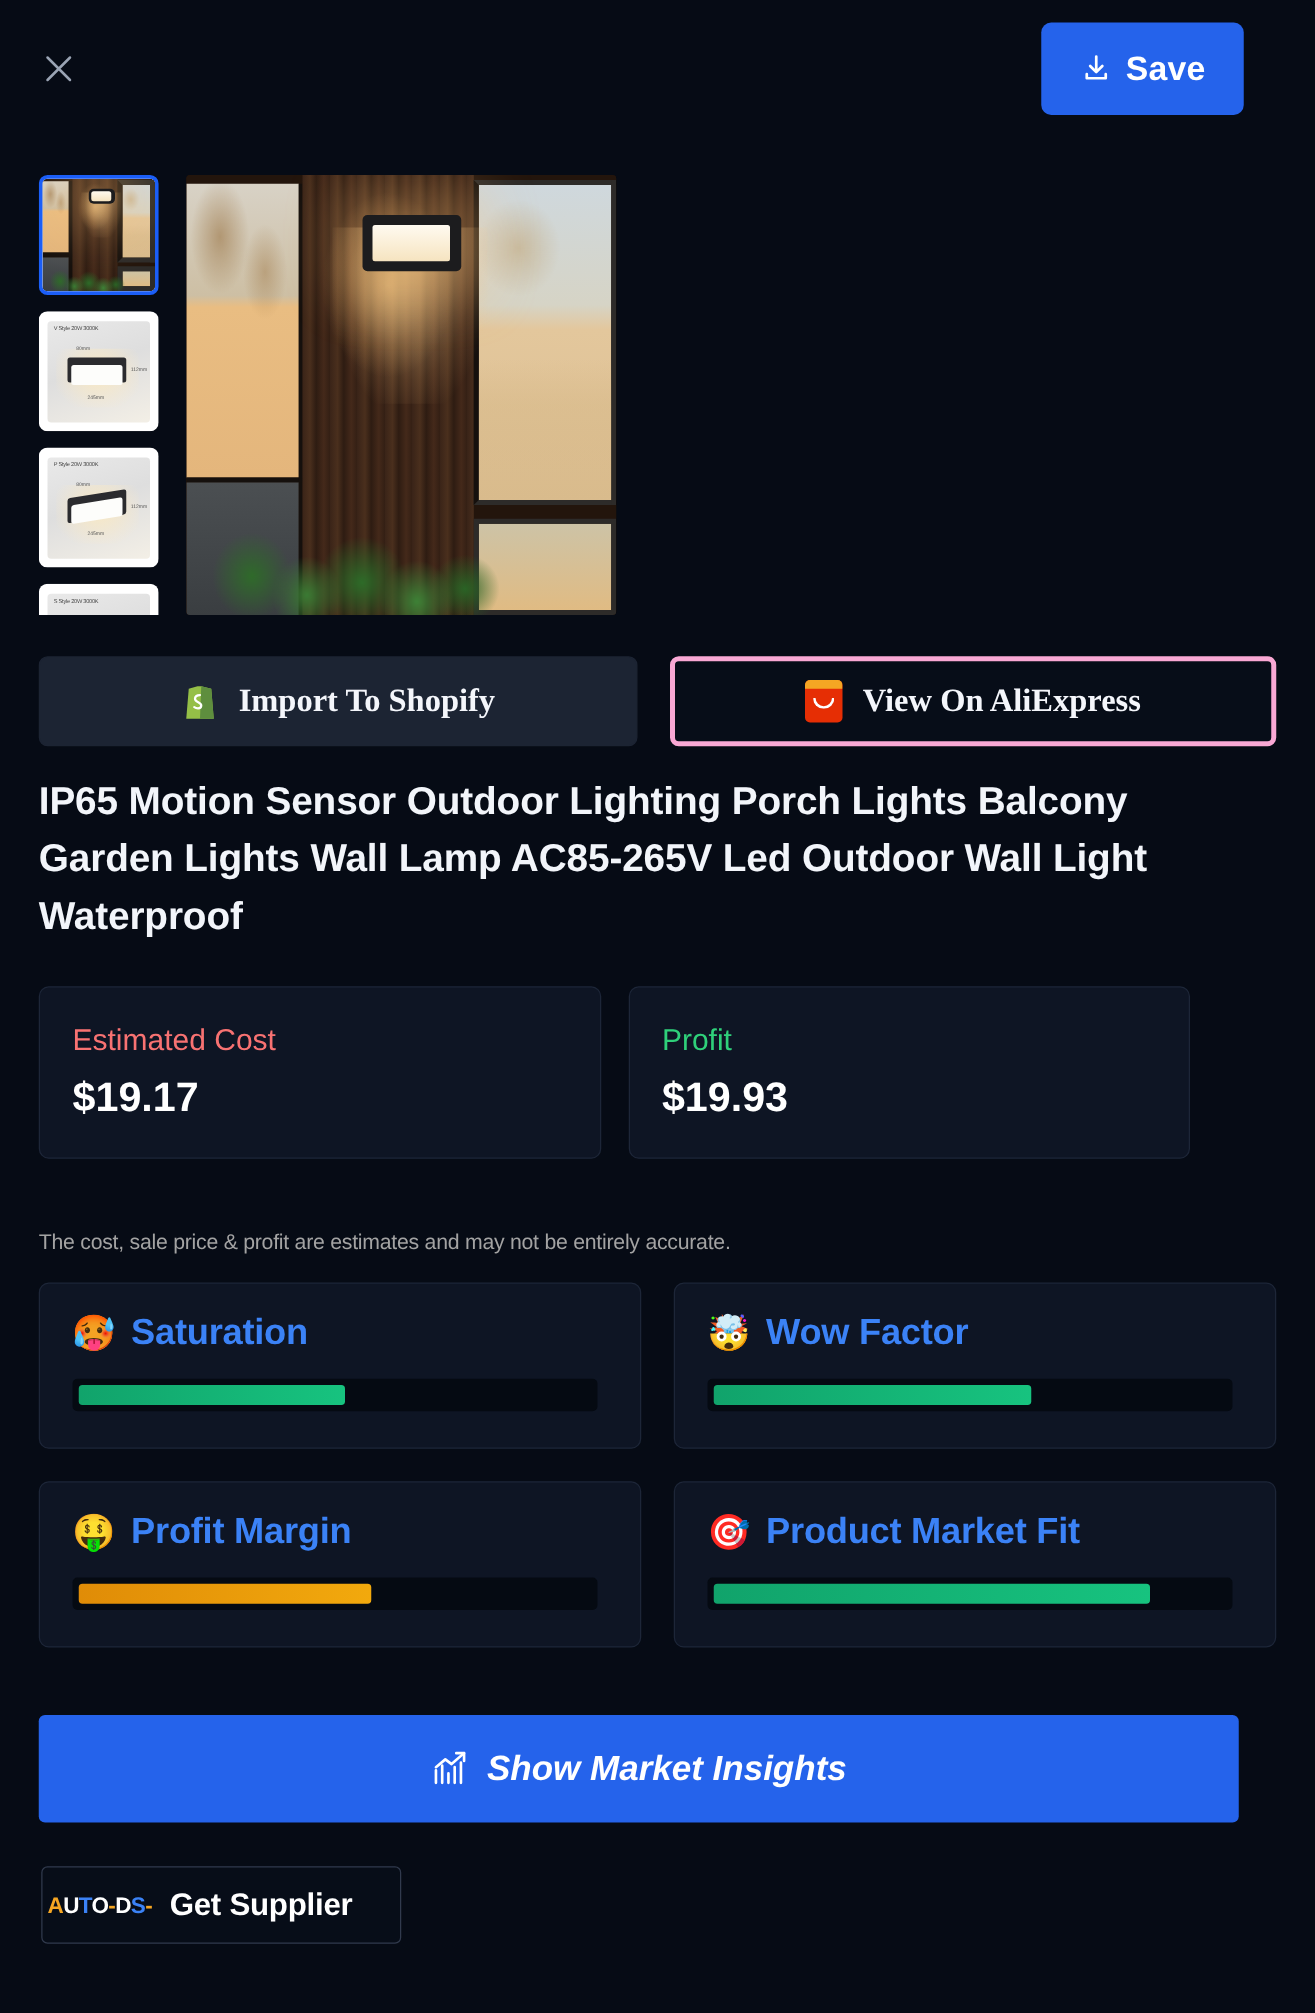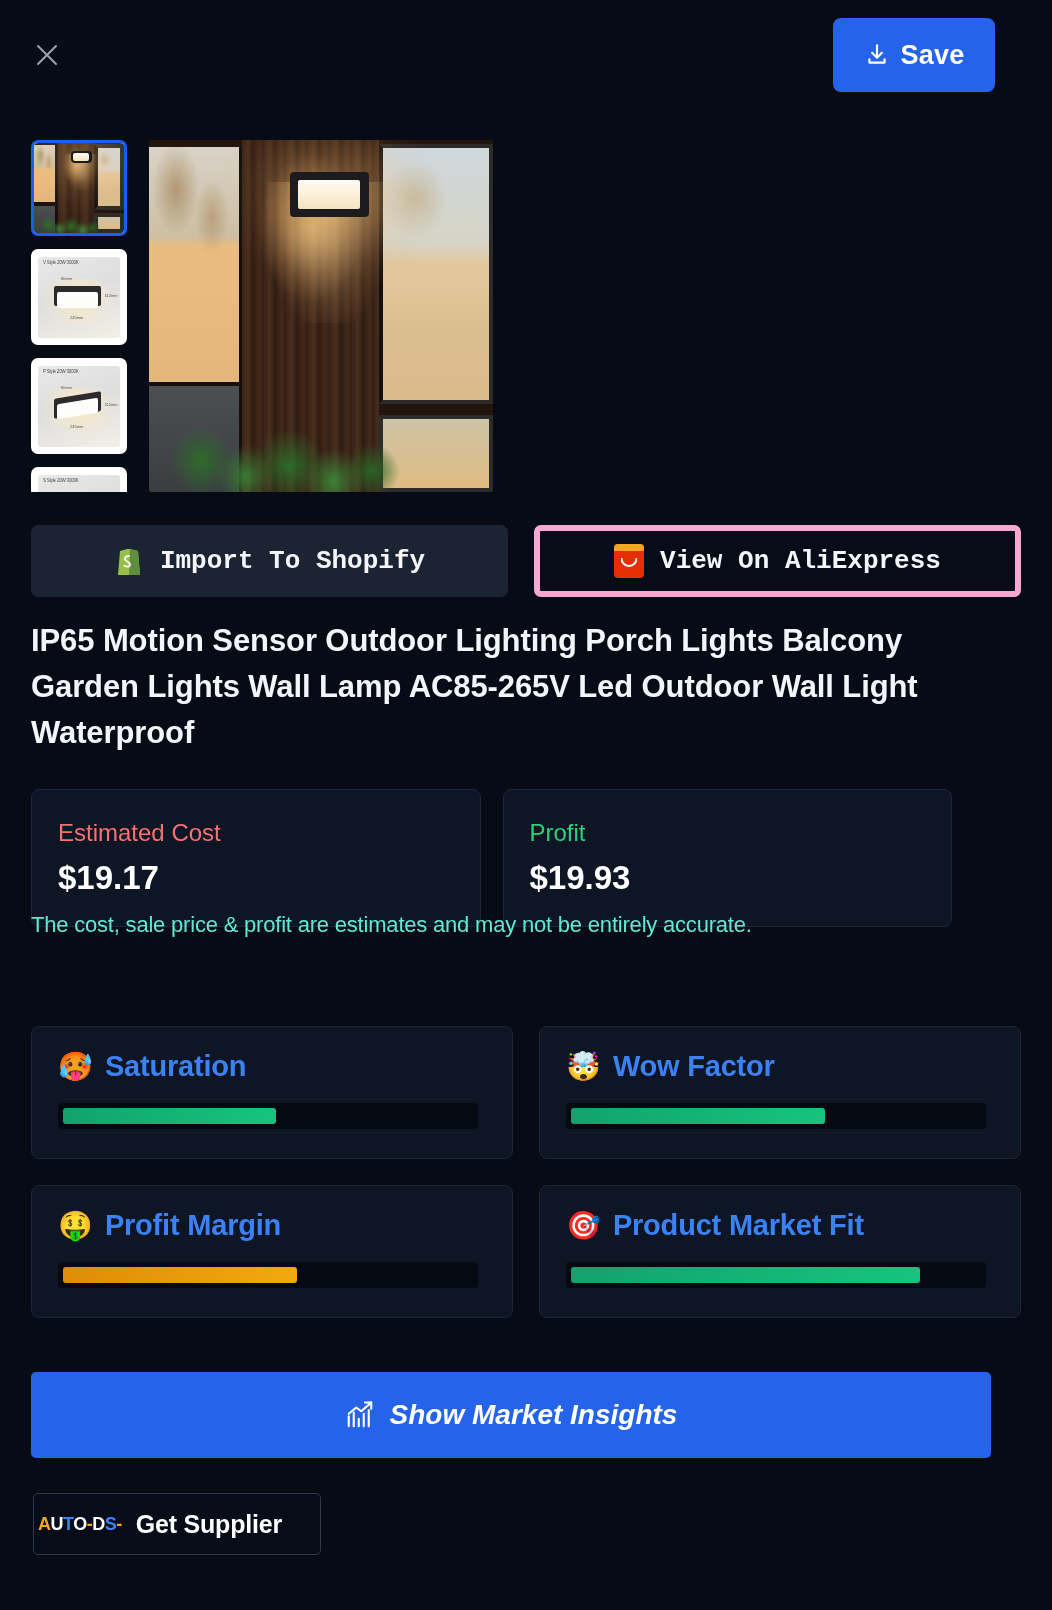--- a/index.html
+++ b/index.html
@@ -263,29 +263,29 @@
     height: 72px;
     border-radius: 7px;
     display: flex;
     align-items: center;
     justify-content: center;
     gap: 16px;
     font-size: 26px;
     font-weight: 700;
     color: #f4f6fb;
     cursor: pointer;
-    font-family: Liberation Mono, monospace;
+    font-family: Liberation Serif, serif;
   }
   .action-btn.shopify {
     background: #1c2433;
     border: 1px solid #1c2433;
   }
   .action-btn.ali {
     background: #070d18;
-    border: 6px solid #f9a8d4;
+    border: 4px solid #f9a8d4;
   }
   .icon-shopify {
     width: 30px; height: 34px;
     display: inline-block;
     position: relative;
   }
   .icon-ali {
     width: 30px; height: 34px;
     background: #e62e04;
     border-radius: 4px;
@@ -347,24 +347,24 @@
     margin-bottom: 12px;
   }
   .price-value {
     font-size: 33px;
     font-weight: 700;
     color: #ffffff;
   }
 
   .disclaimer {
     position: absolute;
-    top: 912px;
+    top: 984px;
     left: 31px;
-    font-size: 22px;
-    color: #5eead4;
+    font-size: 17px;
+    color: #a3a3a3;
     letter-spacing: -.2px;
   }
 
   
   .metrics {
     position: absolute;
     top: 1026px;
     left: 31px;
     width: 990px;
     display: grid;

